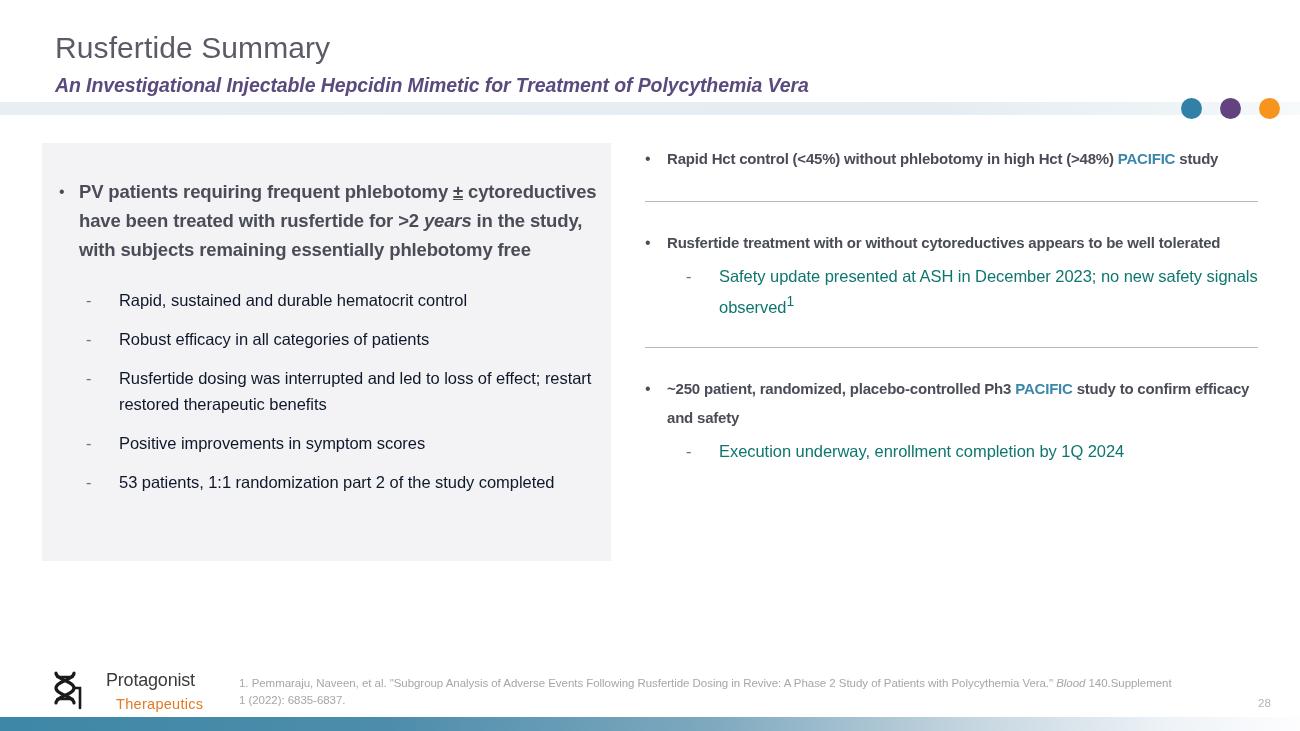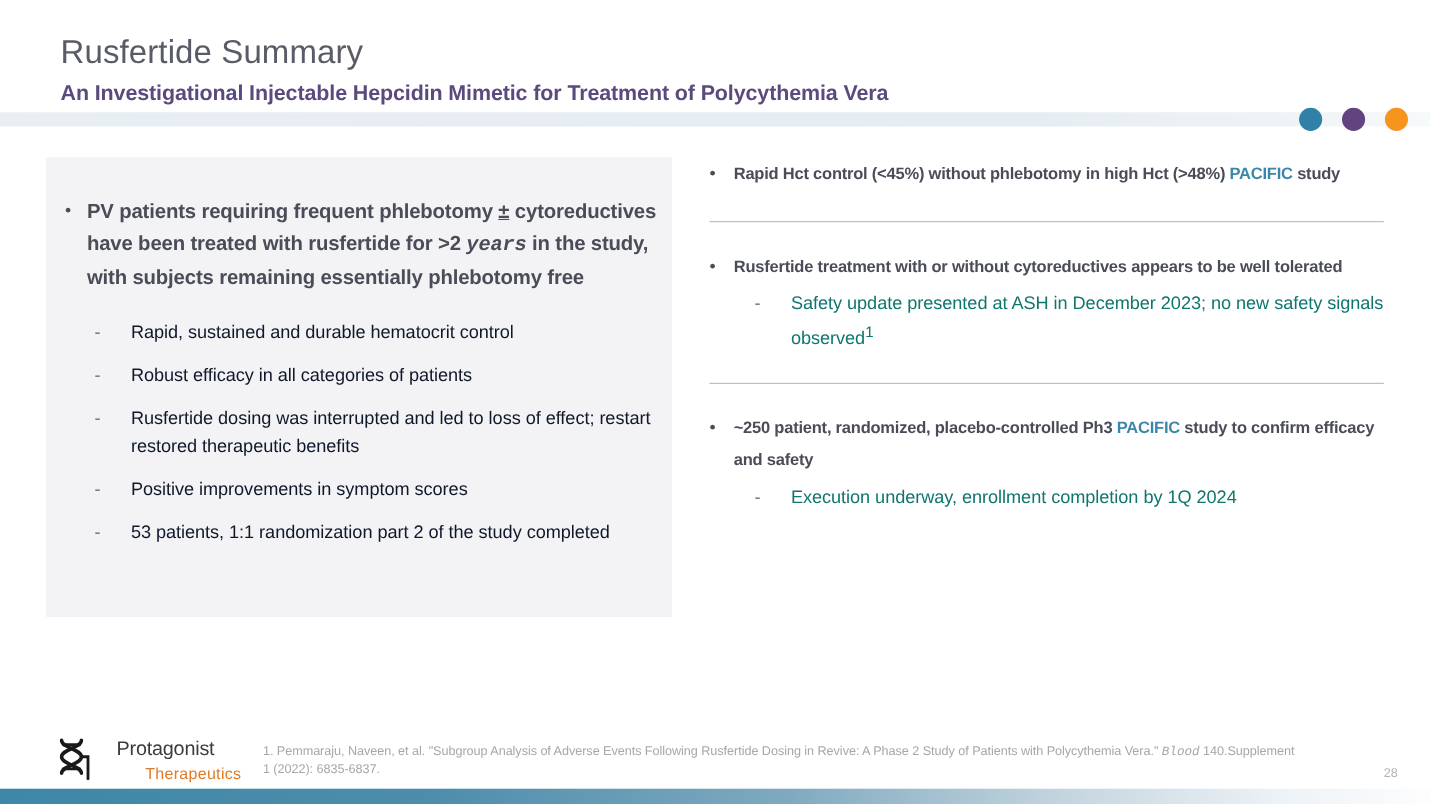--- a/index.html
+++ b/index.html
@@ -36,20 +36,21 @@
   }
   #slide-subtitle {
     position: absolute;
     left: 55px;
     top: 74px;
     font-size: 19.5px;
     font-weight: bold;
     color: #5b4a7e;
     letter-spacing: -0.1px;
     white-space: nowrap;
+    font-style: italic;
   }
   #header-rule {
     position: absolute;
     left: 0;
     top: 102px;
     width: 1300px;
     height: 13px;
     background: linear-gradient(to right, #e8eef2 0%, #e6edf2 72%, #eef3f6 90%, #f7fafb 100%);
   }
   .header-dot {
@@ -120,21 +121,21 @@
     flex: 1;
     font-size: 16.5px;
     font-weight: 400;
     color: #0f172a;
     line-height: 26px;
     letter-spacing: -0.05px;
   }
   #left-sub-list { margin-top: 23px; }
 
   .u { text-decoration: underline; }
-  .i { font-style: italic; font-family: Liberation Mono, monospace; }
+  .i { font-style: italic; }
 
   
   #right-col {
     position: absolute;
     left: 645px;
     top: 143px;
     width: 617px;
   }
   .right-block { position: relative; }
   .rb-main {
@@ -339,21 +340,21 @@
         <path d="M30 5 C30 12, 12 13, 12 20 C12 27, 30 28, 30 35"></path>
         <path d="M12 5 C12 12, 30 13, 30 20 C30 27, 12 28, 12 35"></path>
       </g>
       <g fill="none" stroke="#1a1a1a" stroke-width="2.6" stroke-linecap="round">
         <path d="M13.5 9 L28.5 9"></path>
         <path d="M13.5 31 L28.5 31"></path>
       </g>
       <path d="M30 20 L36 20 L36 40" fill="none" stroke="#1a1a1a" stroke-width="2.6" stroke-linecap="round"></path>
     </svg>
     <div id="logo-word">Protagonist</div>
-    <div id="logo-sub" style="color: rgb(224, 122, 38); margin-left: 16px;">Therapeutics</div>
+    <div id="logo-sub" style="color: rgb(224, 122, 38);">Therapeutics</div>
   </div>
 
   <div id="citation"><span>1. Pemmaraju, Naveen, et al. "Subgroup Analysis of Adverse Events Following Rusfertide Dosing in Revive: A Phase 2 Study of Patients with Polycythemia Vera." </span><span class="i">Blood</span><span> 140.Supplement 1 (2022): 6835-6837.</span></div>
 
   <div id="page-number">28</div>
 
   <div id="bottom-bar"></div>
 </div>
 
 </body></html>

